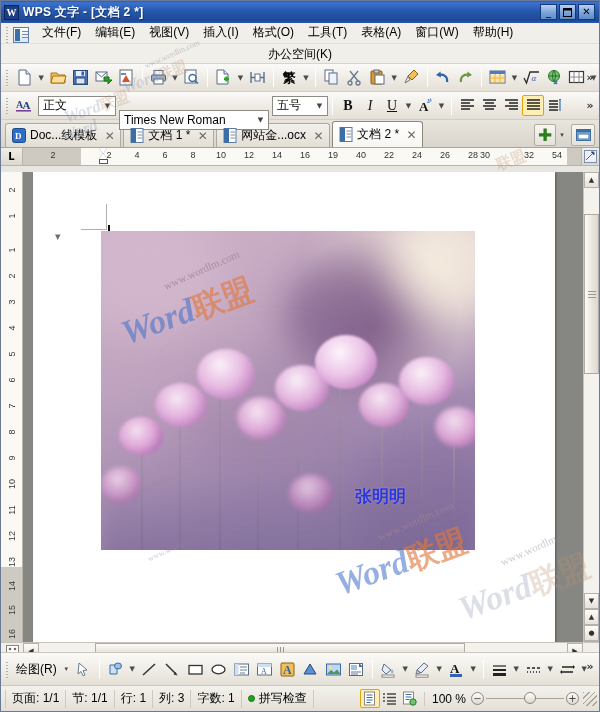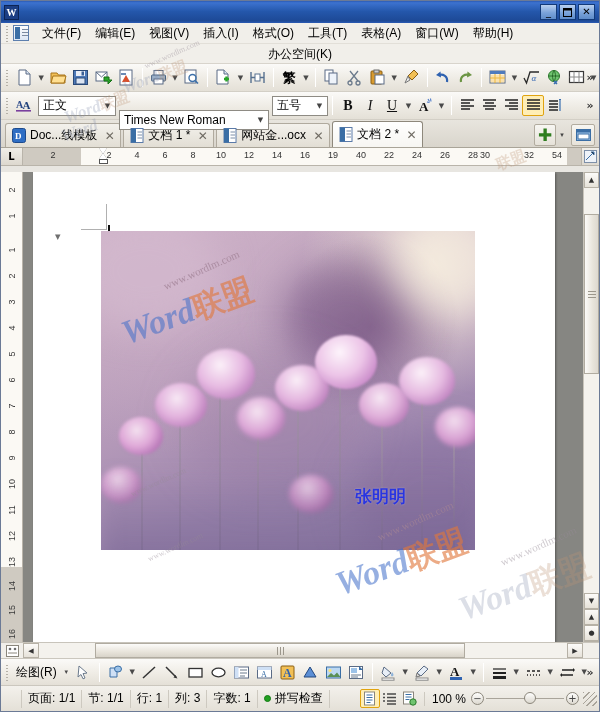--- a/index.html
+++ b/index.html
@@ -50,21 +50,21 @@
     border: 1px solid #123a79;
     display: flex; align-items: center; justify-content: center;
     font-size: 10px; color: #000; line-height: 1;
     font-family: "DejaVu Sans", sans-serif;
   }
 
   
   .menubar {
     height: 21px;
     background: #f1efea;
-    display: flex; align-items: center;
+    display: flex; align-items: flex-end;
     border-bottom: 1px solid #e2dfd8;
   }
   .grip {
     width: 7px; height: 17px; margin: 0 2px 0 3px;
     background-image: repeating-linear-gradient(180deg, #b5b1a8 0 1px, transparent 1px 3px);
     background-position: 2px 1px;
     background-repeat: repeat-y;
     background-size: 2px 17px;
   }
   .menu-doc-icon {
@@ -397,21 +397,21 @@
     display: flex; align-items: center; justify-content: center;
   }
   .hthumb .ggrip {
     width: 7px; height: 8px;
     background-image: repeating-linear-gradient(90deg,#9c978c 0 1px, transparent 1px 3px);
   }
 
   
   .drawbar {
     position: absolute; left: 0; right: 0; bottom: 26px;
-    height: 27px;
+    height: 33px;
     background: linear-gradient(180deg,#fbfaf8 0%,#efece5 55%,#e4e0d7 100%);
     border-top: 1px solid #cbc7be;
     display: flex; align-items: center;
   }
   .drawlabel { font-size: 12px; padding: 0 4px 0 3px; white-space: nowrap; }
 
   
   .statusbar {
     position: absolute; left: 0; right: 0; bottom: 0;
     height: 26px;
@@ -419,21 +419,21 @@
     border-top: 1px solid #cbc7be;
     display: flex; align-items: center;
     font-size: 12px;
   }
   .sbcell {
     padding: 0 6px; height: 18px;
     display: flex; align-items: center; gap: 4px;
     border-right: 1px solid #cdc9c0;
     white-space: nowrap;
   }
-  .sbcell.first { border-left: 1px solid #cdc9c0; margin-left: 20px; }
+  .sbcell.first { border-left: 1px solid #cdc9c0; margin-left: 4px; }
   .greendot { width: 7px; height: 7px; border-radius: 50%; background: #21a021; border: 1px solid #127a12; }
   .statusbar .sspacer { flex: 1; }
   .viewicon {
     width: 20px; height: 19px;
     display: flex; align-items: center; justify-content: center;
     border: 1px solid transparent; border-radius: 2px;
   }
   .viewicon.active { background: #ffeeb5; border-color: #e0a310; }
   .zoomtext { padding: 0 5px 0 7px; border-left: 1px solid #cdc9c0; margin-left: 4px; }
   .zoomctl { display: flex; align-items: center; gap: 0; padding-right: 4px; }
@@ -458,20 +458,21 @@
       repeating-linear-gradient(135deg, #a9a49a 0 1px, transparent 1px 4px);
   }
 </style>
 </head>
 <body>
 
 <div id="app">
 
   <div class="titlebar">
     <div class="wlogo">W</div>
+    <div class="ttext">WPS 文字 - [文档 2 *]</div>
     <div class="spacer"></div>
     <div class="wbtns">
       <div class="wbtn">_</div>
       <div class="wbtn">
         <svg width="9" height="9" viewBox="0 0 9 9">
             <rect x="0.5" y="0.5" width="8" height="8" fill="none" stroke="#000"></rect>
             <rect x="0.5" y="0.5" width="8" height="2" fill="#000"></rect>
           </svg>
       </div>
       <div class="wbtn">✕</div>

